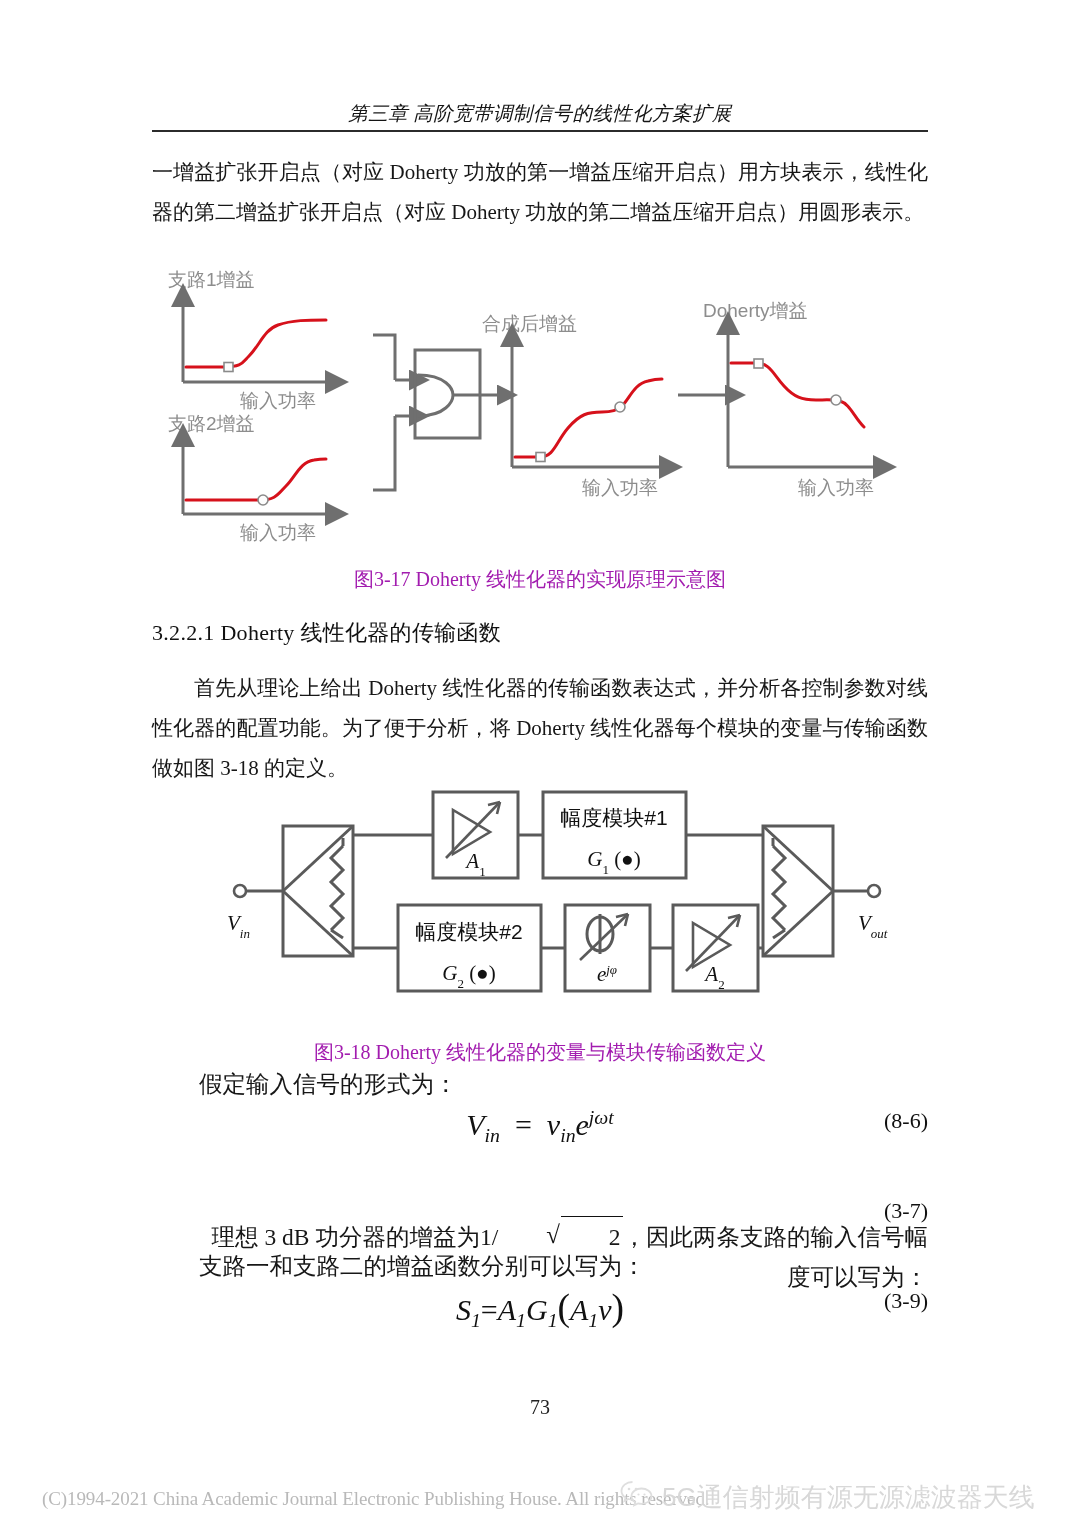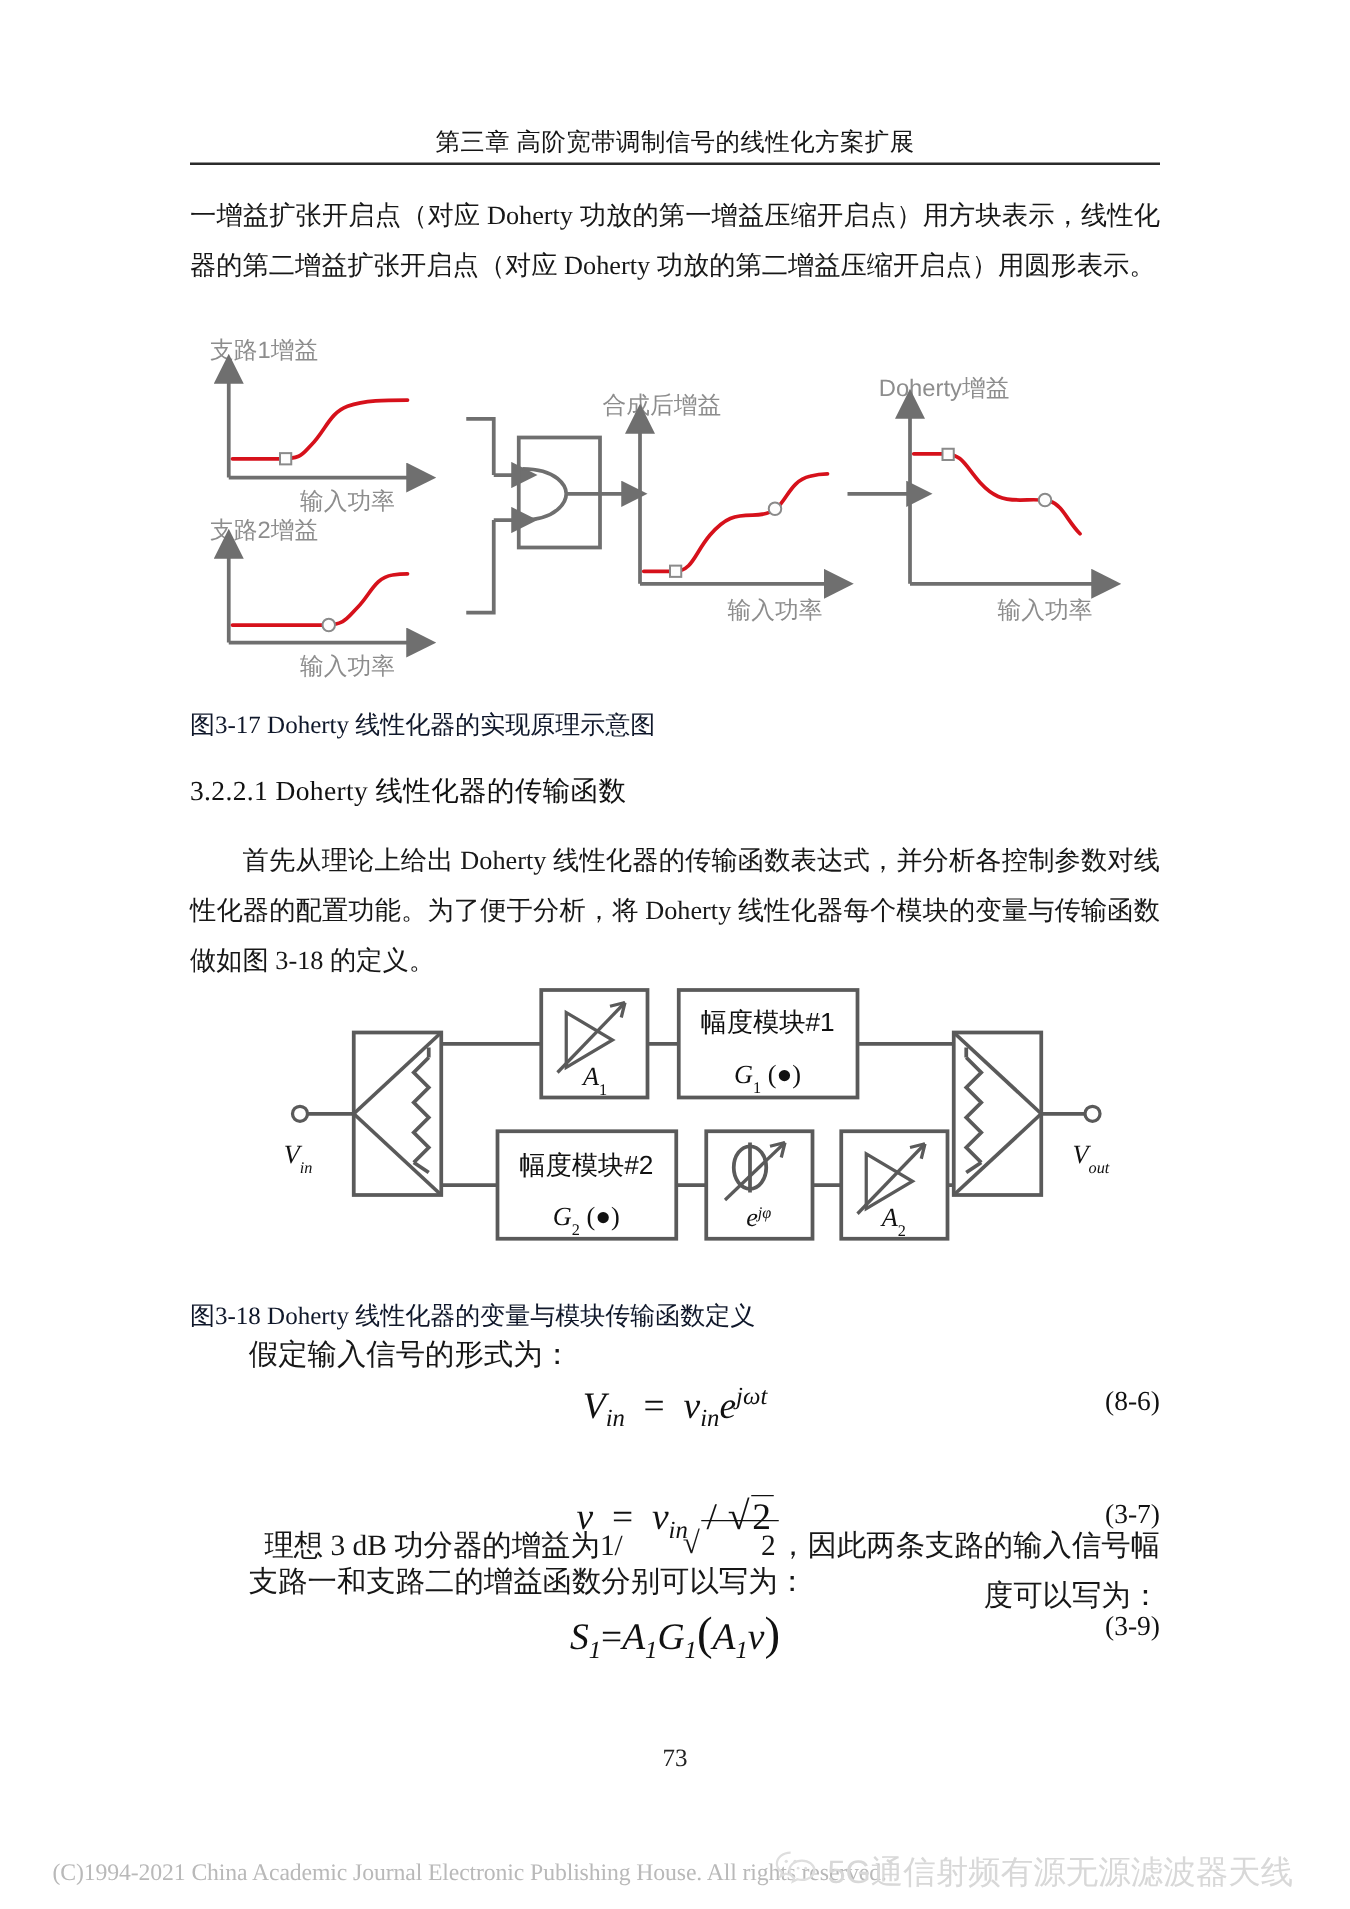--- a/index.html
+++ b/index.html
@@ -24,20 +24,21 @@
   
   .runhead {
     position: absolute;
     top: 100px;
     left: 152px;
     width: 776px;
     text-align: center;
     font-size: 19.5px;
     letter-spacing: 0.4px;
     color: #141414;
+    font-style: italic;
   }
   .runhead-rule {
     position: absolute;
     top: 130px;
     left: 152px;
     width: 776px;
     height: 0;
     border-top: 2.4px solid #2b2b2b;
   }
 
@@ -62,23 +63,23 @@
     font-size: 22px;
     font-weight: normal;
     color: #111;
     letter-spacing: 0.3px;
   }
 
   .caption {
     position: absolute;
     left: 152px;
     width: 776px;
-    text-align: left;
+    text-align: center;
     font-size: 20px;
-    color: #0f172a;
+    color: #a21caf;
   }
   .cap1 { top: 566px; }
   .cap2 { top: 1015px; margin-top: 24px; }
 
   
   .eq-row {
     position: absolute;
     left: 152px;
     width: 776px;
     height: 46px;
@@ -370,26 +371,20 @@
       <span class="it">v<sub>in</sub>e<sup>jωt</sup></span>
     </div>
     <div class="eq-num">(8-6)</div>
   </div>
 
   <div class="lead lead2">
     <span>理想 3 dB 功分器的增益为</span><span class="up">1/<span class="sqrt"><span class="bar">2</span></span></span><span>，因此两条支路的输入信号幅度可以写为：</span>
   </div>
 
   <div class="eq-row eq37">
-    <div class="eq-body">
-      <span class="it">v</span>
-      <span class="up">&nbsp;=&nbsp;</span>
-      <span class="it">v<sub>in</sub></span>
-      <span class="up">&nbsp;/&nbsp;</span><span class="sqrt"><span class="bar">2</span></span>
-    </div>
     <div class="eq-num">(3-7)</div>
   </div>
 
   <div class="lead lead3">支路一和支路二的增益函数分别可以写为：</div>
 
   <div class="eq-row eq38">
     <div class="eq-body">
       <span class="it">S<sub>1</sub></span><span class="up">=</span><span class="it">A<sub>1</sub>G<sub>1</sub></span><span class="up" style="font-size:1.25em;">(</span><span class="it">A<sub>1</sub>v</span><span class="up" style="font-size:1.25em;">)</span>
     </div>
     <div class="eq-num">(3-9)</div>

